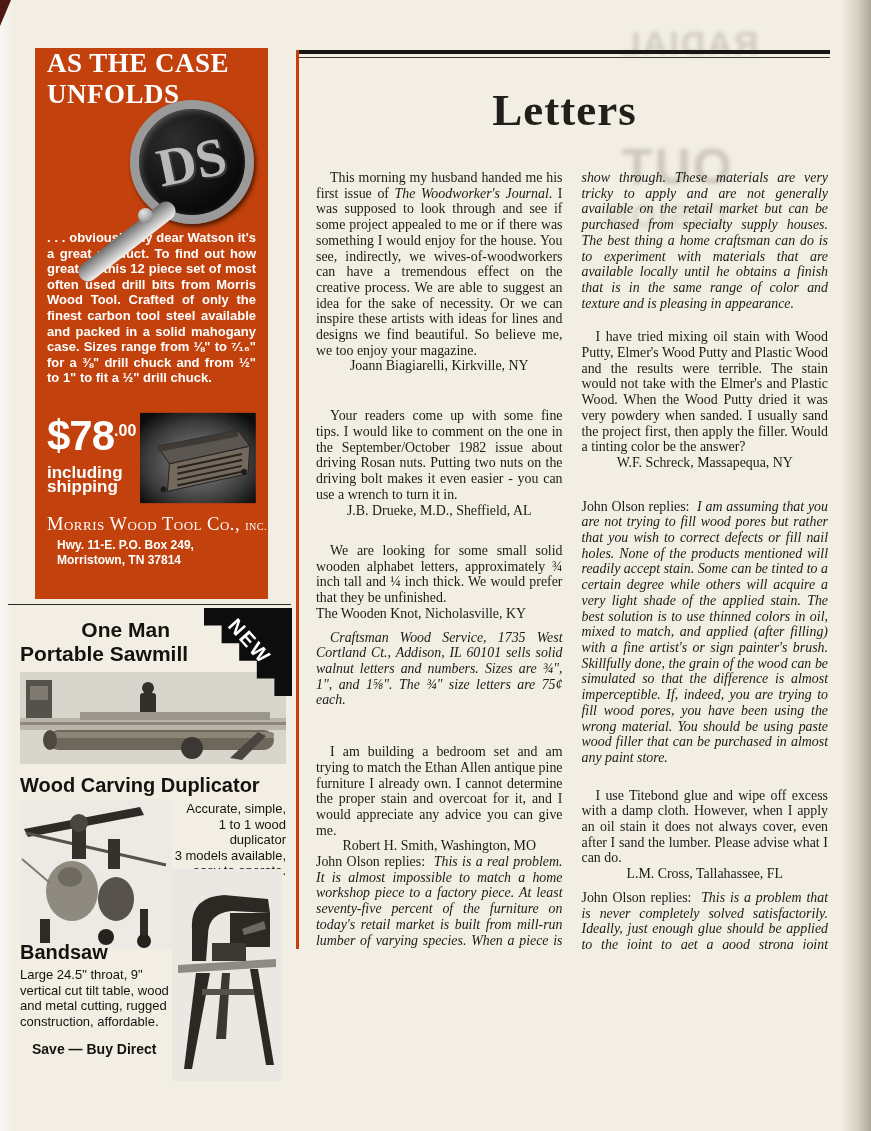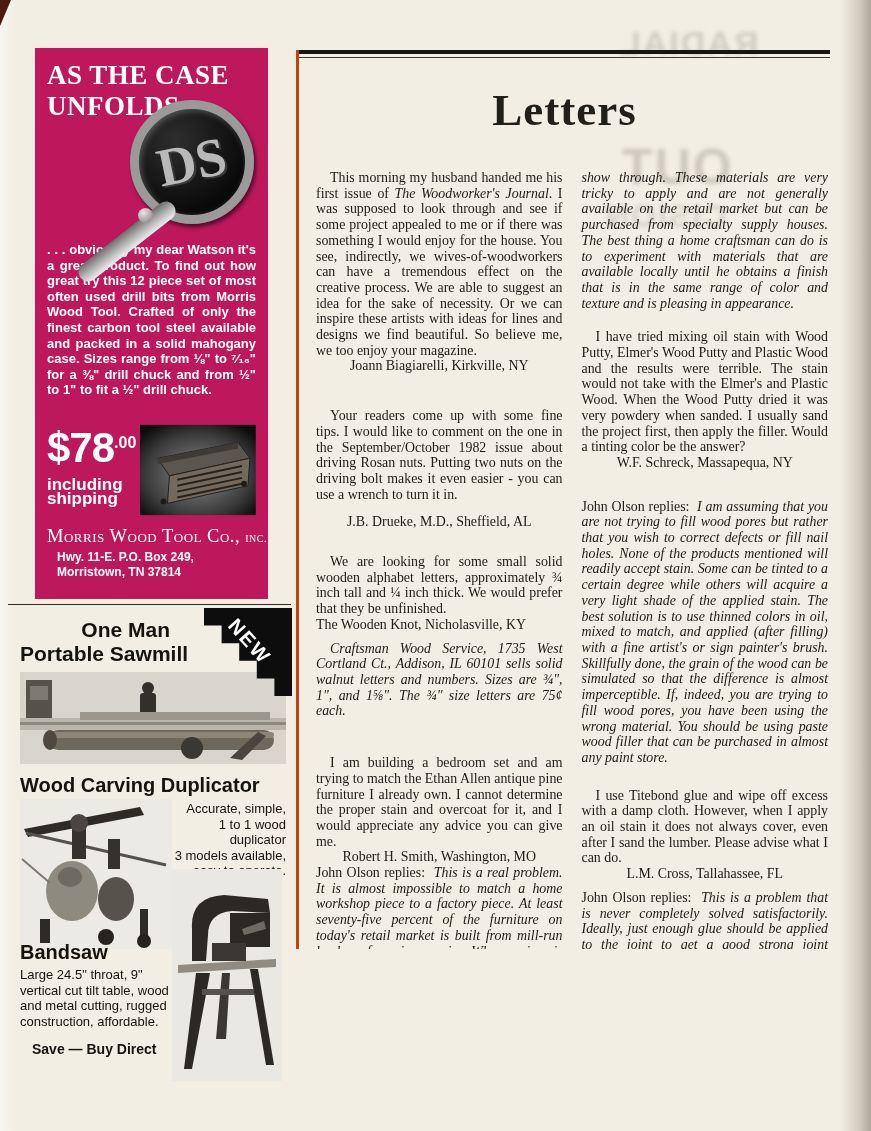--- a/index.html
+++ b/index.html
@@ -17,21 +17,21 @@
     clip-path:polygon(0 0,100% 0,0 100%);}
   
   .ghost{position:absolute;color:#a9a294;font-family:"Liberation Sans",sans-serif;font-weight:bold;
     transform:scaleX(-1);filter:blur(2px);opacity:.45;letter-spacing:2px;}
   .ghost1{left:618px;top:24px;font-size:34px;}
   .ghost2{left:620px;top:138px;font-size:50px;opacity:.5;}
   .ghost3{left:604px;top:198px;font-size:32px;opacity:.35;}
 
   
   .ad-morris{position:absolute;left:35px;top:48px;width:233px;height:551px;
-    background:#be185d;color:#fff;box-sizing:border-box;padding:12px 12px 8px 12px;overflow:hidden;
+    background:#c2410c;color:#fff;box-sizing:border-box;padding:0 12px 8px 12px;overflow:hidden;
     font-family:"Liberation Sans",sans-serif;}
   .morris-head{font-family:"Liberation Serif",serif;font-weight:bold;font-size:27px;line-height:31px;
     letter-spacing:.5px;position:relative;z-index:1;}
   .magnifier{position:absolute;left:95px;top:52px;z-index:3;}
   .lens{width:106px;height:106px;border-radius:50%;
     border:9px solid #9a9a9a;
     background:radial-gradient(circle at 35% 30%, #2e2e2e, #0a0a0a 70%);
     box-shadow:inset 2px 2px 6px rgba(255,255,255,.25), 2px 3px 4px rgba(0,0,0,.6);
     display:flex;align-items:center;justify-content:center;}
   .lens-text{color:#b9b9b9;font-family:"Liberation Serif",serif;font-weight:bold;font-size:54px;
@@ -232,21 +232,21 @@
 <div class="main">
   <div class="rule-thick"></div>
   <div class="rule-thin"></div>
   <div class="letters-title">Letters</div>
   <div class="cols">
 
     <div class="col">
       <p class="para" style="margin:0"><span>This morning my husband handed me his first issue of </span><span class="it">The Woodworker's Journal</span><span>. I was supposed to look through and see if some project appealed to me or if there was something I would enjoy for the house. You see, indirectly, we wives-of-woodworkers can have a tremendous effect on the creative process. We are able to suggest an idea for the sake of necessity. Or we can inspire these artists with ideas for lines and designs we find beautiful. So believe me, we too enjoy your magazine.</span></p>
       <div class="sig">Joann Biagiarelli, Kirkville, NY</div>
 
-      <p class="para mt34" style="margin-bottom:12px">Your readers come up with some fine tips. I would like to comment on the one in the September/October 1982 issue about driving Rosan nuts. Putting two nuts on the driving bolt makes it even easier - you can use a wrench to turn it in.</p>
+      <p class="para mt34" style="margin-bottom:1px">Your readers come up with some fine tips. I would like to comment on the one in the September/October 1982 issue about driving Rosan nuts. Putting two nuts on the driving bolt makes it even easier - you can use a wrench to turn it in.</p>
       <div class="sig">J.B. Drueke, M.D., Sheffield, AL</div>
 
       <p class="para mt24" style="margin-bottom:0">We are looking for some small solid wooden alphabet letters, approximately ¾ inch tall and ¼ inch thick. We would prefer that they be unfinished.</p>
       <div class="sig sig-left">The Wooden Knot, Nicholasville, KY</div>
 
       <p class="para it mt8" style="margin-bottom:15px">Craftsman Wood Service, 1735 West Cortland Ct., Addison, IL 60101 sells solid walnut letters and numbers. Sizes are ¾", 1", and 1⅝". The ¾" size letters are 75¢ each.</p>
 
       <p class="para mt36" style="margin-bottom:0">I am building a bedroom set and am trying to match the Ethan Allen antique pine furniture I already own. I cannot determine the proper stain and overcoat for it, and I would appreciate any advice you can give me.</p>
       <div class="sig">Robert H. Smith, Washington, MO</div>
 

